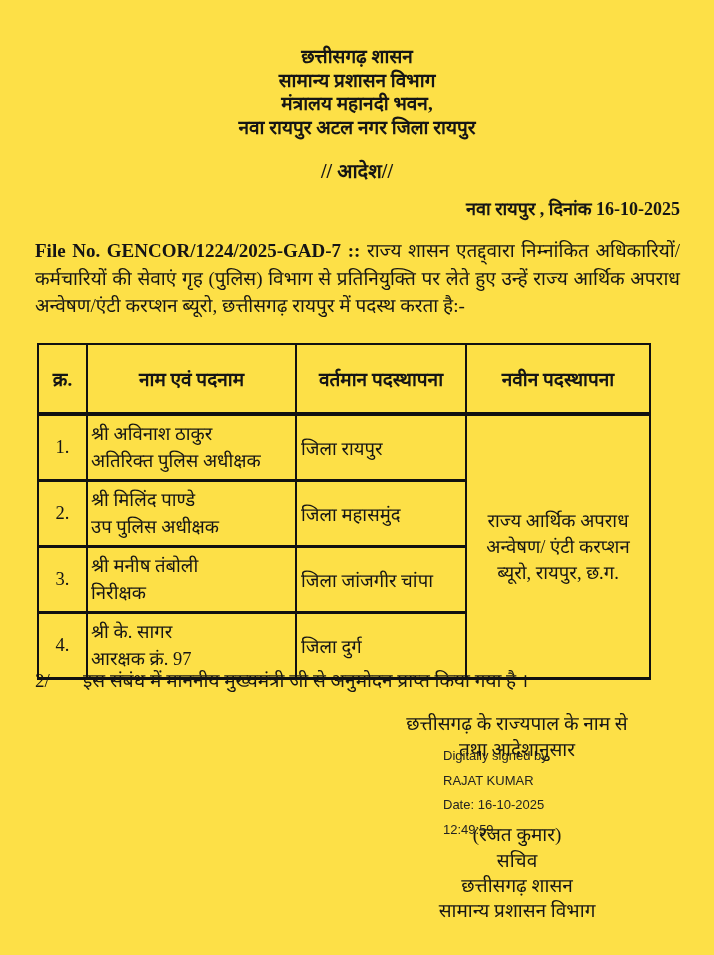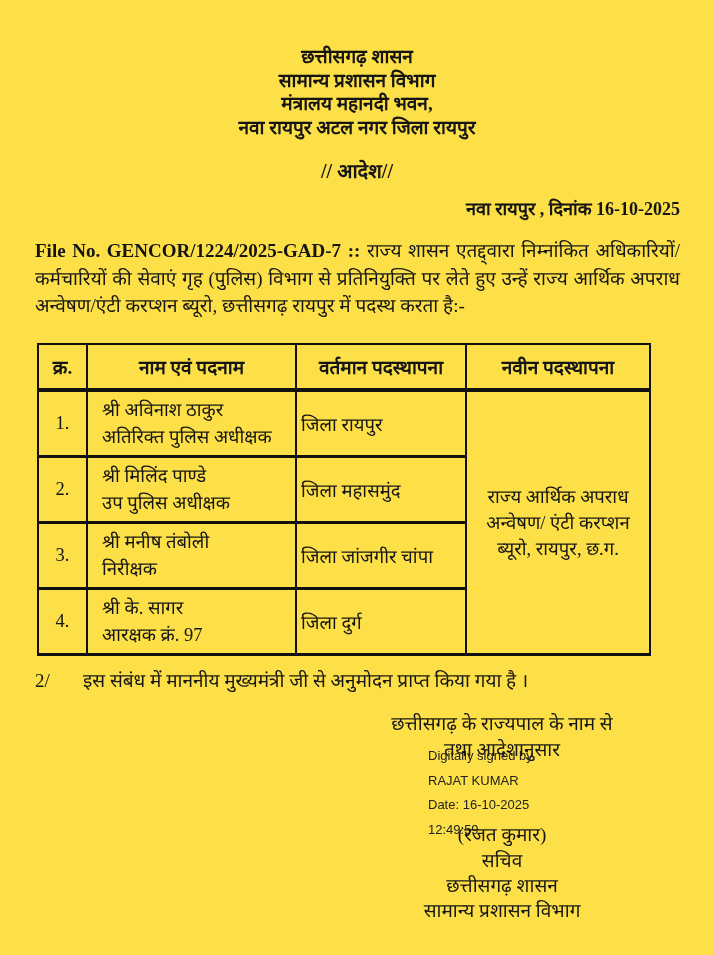--- a/index.html
+++ b/index.html
@@ -40,43 +40,43 @@
   
   .posting-table{
     position:absolute;top:343px;left:37px;
     border-collapse:collapse;table-layout:fixed;
     width:612px;
     font-size:18.5px;
   }
   .posting-table th{
     border:2px solid #111;border-bottom:4px solid #111;
     height:43px;font-weight:600;font-size:19px;
-    text-align:center;vertical-align:middle;padding:0 2px;
+    text-align:center;vertical-align:middle;padding:12px 2px;
   }
   .posting-table td{
     border:2px solid #111;border-bottom:3px solid #111;
     height:59px;vertical-align:middle;padding:2px 4px;
   }
   .posting-table td.sno{text-align:center;}
-  .posting-table td.name{padding-left:14px;line-height:27px;margin-left:20px;}
+  .posting-table td.name{padding-left:3px;line-height:27px;margin-left:20px;}
   .posting-table td.cur{}
   .posting-table td.newpost{
     text-align:center;line-height:26px;padding:0 13px;
   }
 
   
   .para2{
     position:absolute;top:667px;left:35px;width:645px;
     font-size:19px;
   }
   .para2 .p-num{display:inline-block;width:48px;}
 
   
   .signature{
-    position:absolute;top:710px;left:328px;width:348px;height:230px;
+    position:absolute;top:710px;left:343px;width:348px;height:230px;
     font-size:19px;
   }
   .sig-line{position:absolute;left:0;width:348px;text-align:center;white-space:nowrap;}
   .sig-behalf-1{top:0;}
   .sig-behalf-2{top:26px;}
   .sig-name{top:111px;}
   .sig-desig{top:137px;}
   .sig-org-1{top:162px;}
   .sig-org-2{top:187px;}
   .digital-signature{

